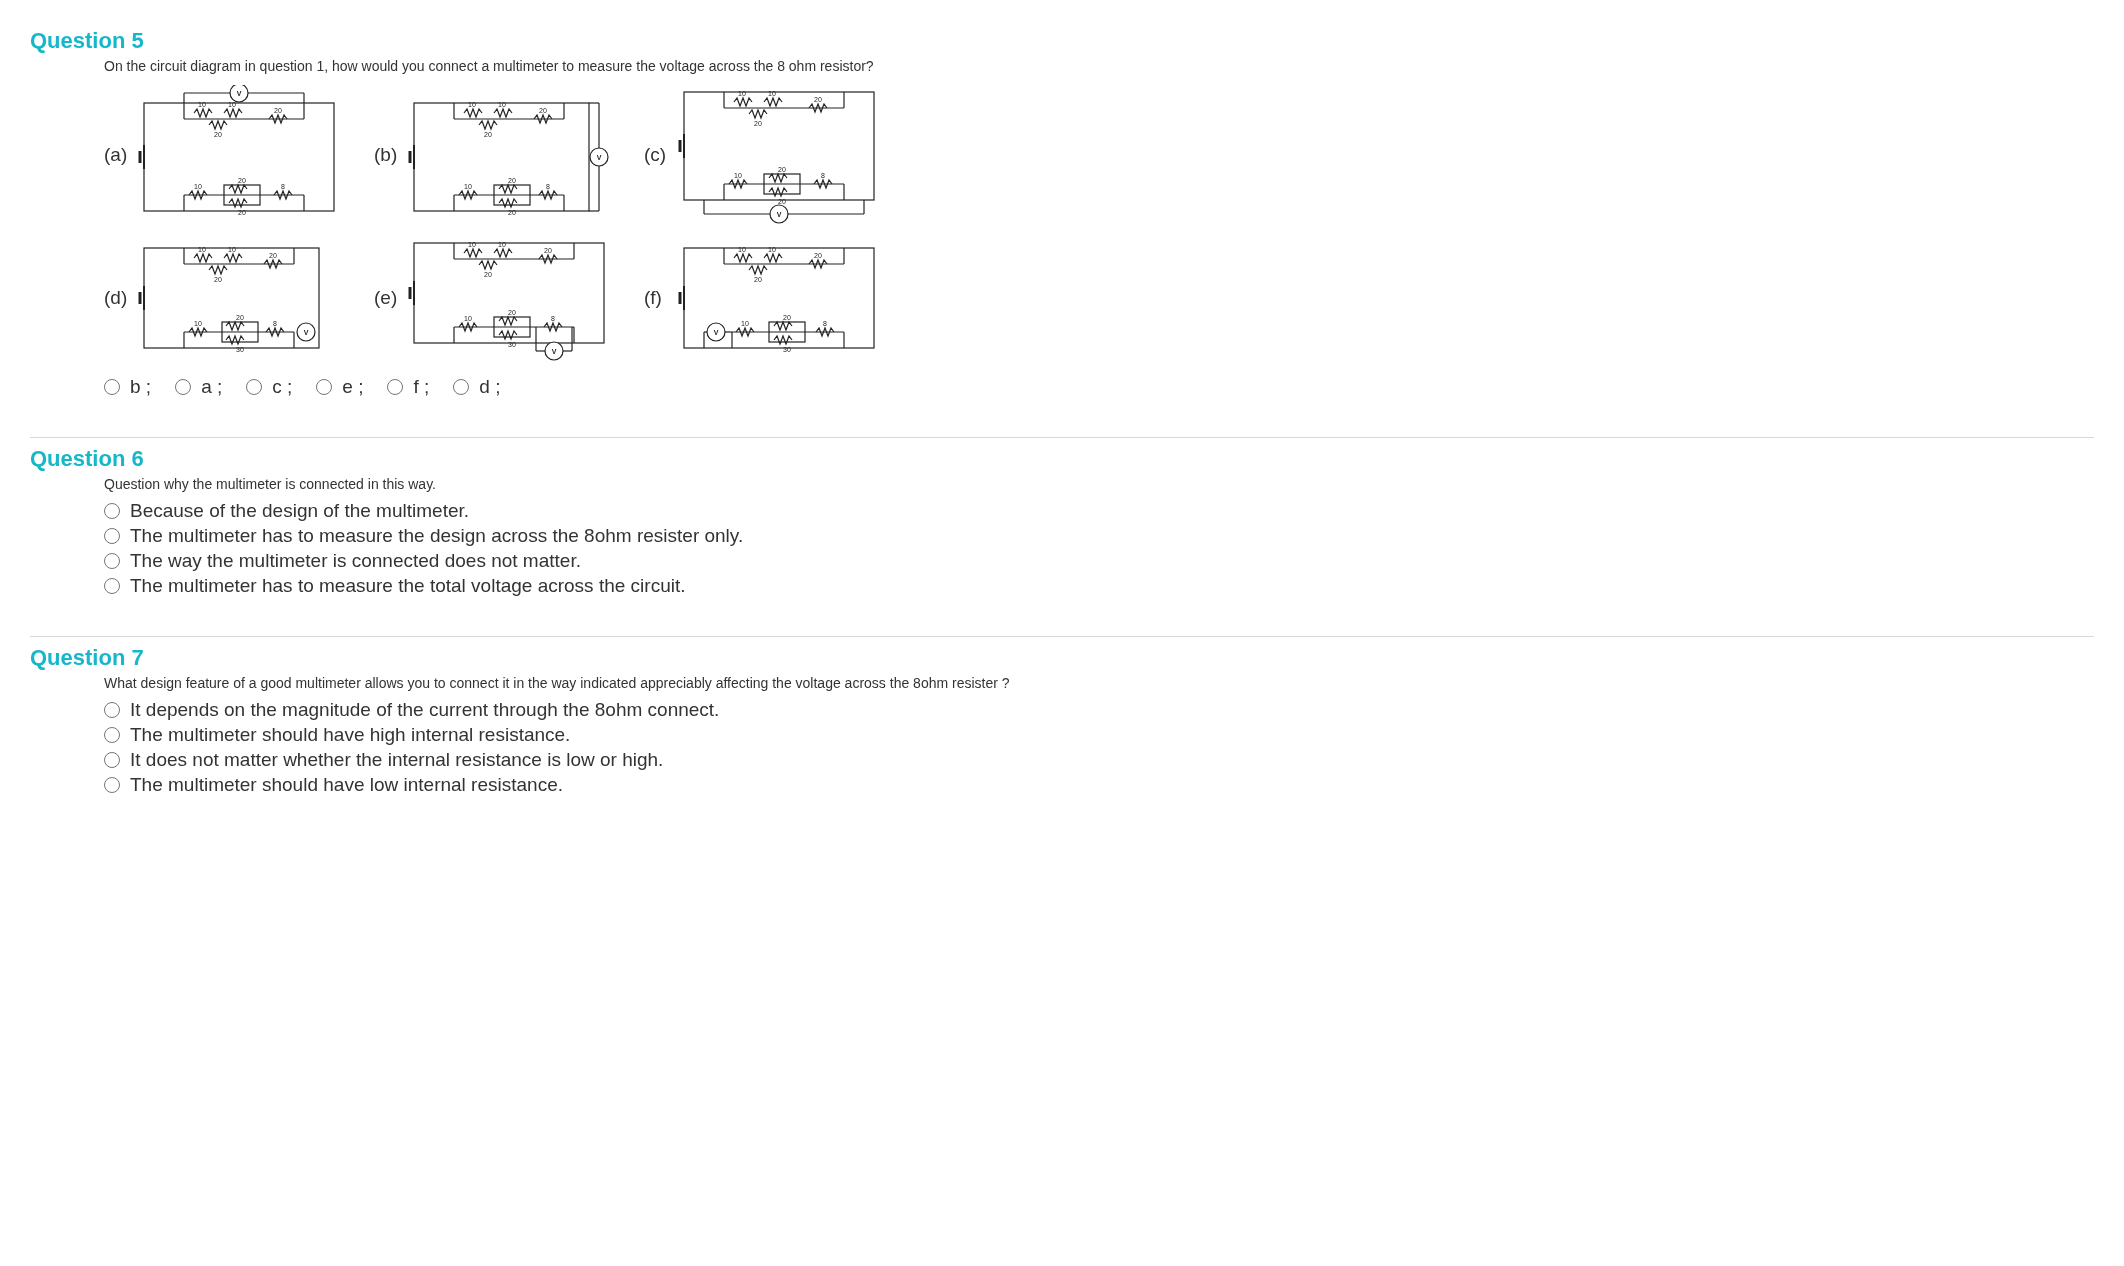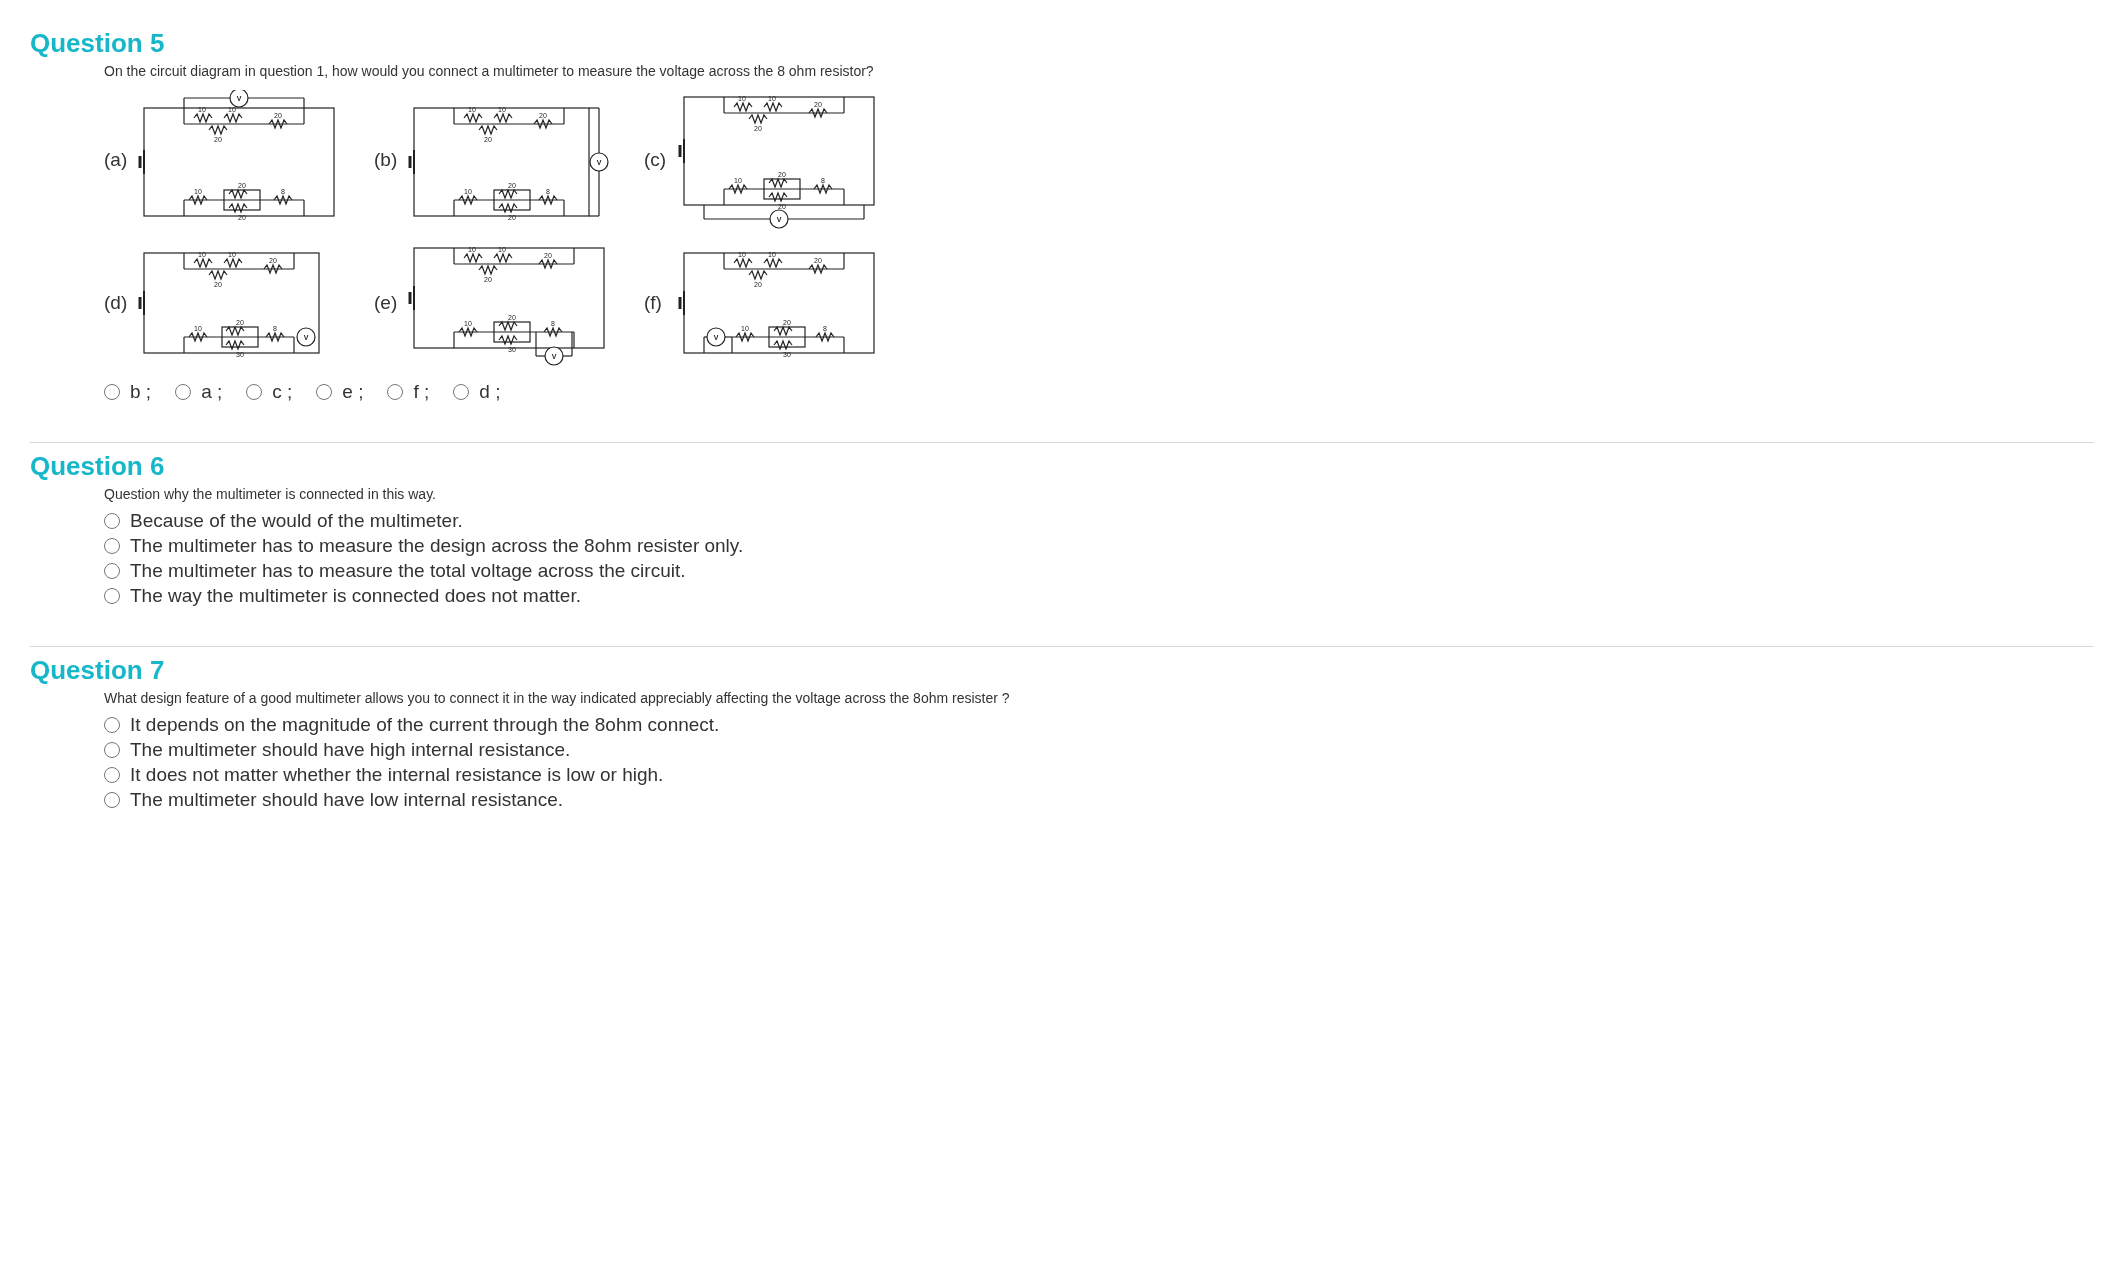--- a/index.html
+++ b/index.html
@@ -14,21 +14,21 @@
   .question-block {
     padding: 8px 0 30px 0;
   }
   .question-block + .question-block {
     border-top: 1px solid #d8d8d8;
     margin-top: 6px;
   }
   .q-title {
     color: #15b7c8;
     font-weight: 700;
-    font-size: 26px;
+    font-size: 22px;
     margin-bottom: 4px;
   }
   .q-body {
     margin-left: 74px;
   }
   .q-prompt {
     color: #333;
     font-size: 14px;
     margin-bottom: 8px;
   }
@@ -378,33 +378,33 @@
   </div>
 </div>
 
 <div class="question-block">
   <div class="q-title">Question 6</div>
   <div class="q-body">
     <div class="q-prompt">Question why the multimeter is connected in this way.</div>
     <div class="opt-list">
       <label class="radio-row">
         <input type="radio" name="q6" style="">
-        <span class="opt-label">Because of the would of the multimeter.</span>
+        <span class="opt-label">Because of the design of the multimeter.</span>
       </label>
       <label class="radio-row">
         <input type="radio" name="q6" style="">
         <span class="opt-label">The multimeter has to measure the design across the 8ohm resister only.</span>
       </label>
       <label class="radio-row">
         <input type="radio" name="q6" style="">
+        <span class="opt-label">The way the multimeter is connected does not matter.</span>
+      </label>
+      <label class="radio-row">
+        <input type="radio" name="q6" style="">
         <span class="opt-label">The multimeter has to measure the total voltage across the circuit.</span>
-      </label>
-      <label class="radio-row">
-        <input type="radio" name="q6" style="">
-        <span class="opt-label">The way the multimeter is connected does not matter.</span>
       </label>
     </div>
   </div>
 </div>
 
 <div class="question-block">
   <div class="q-title">Question 7</div>
   <div class="q-body">
     <div class="q-prompt">What design feature of a good multimeter allows you to connect it in the way indicated appreciably affecting the voltage across the 8ohm resister ?</div>
     <div class="opt-list">

